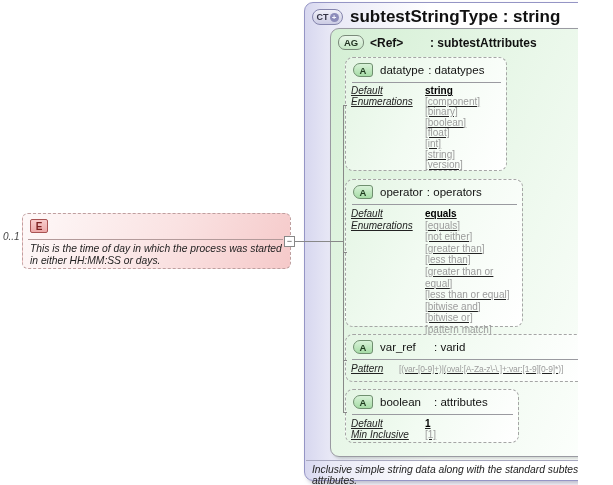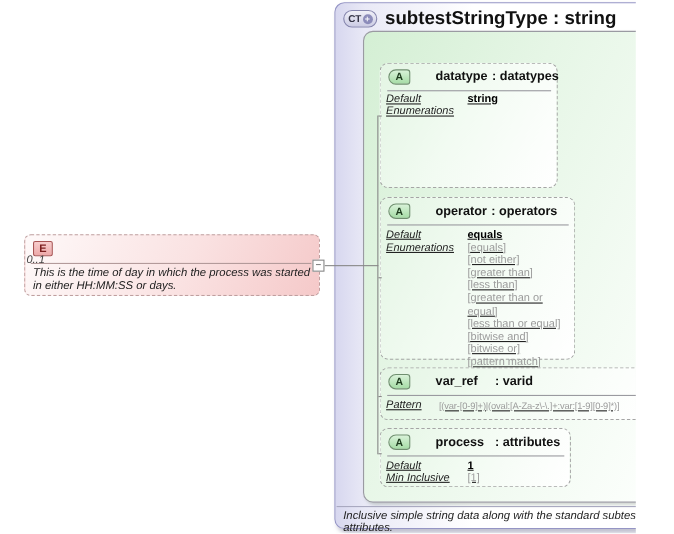--- a/index.html
+++ b/index.html
@@ -35,21 +35,21 @@
   
   .attr-box{border:1px dashed #a5a5a5;border-radius:8px;
     background:linear-gradient(115deg,#e4f5e4 0%,#f2fbf2 45%,#ffffff 100%);}
   #attr-datatype{left:345px;top:57px;width:160px;height:112px;}
   #attr-operator{left:345px;top:179px;width:176px;height:146px;}
   #attr-varref  {left:345px;top:334px;width:241px;height:46px;}
   #attr-version {left:345px;top:389px;width:172px;height:52px;}
   .attr-header{position:absolute;left:7px;top:5px;display:flex;align-items:center;gap:7px;}
   .a-badge{width:20px;height:14px;border:1px solid #6f8f6f;border-radius:7px 3px 3px 7px;
     background:linear-gradient(#d8f2d8,#a6dca6);color:#1d3a1d;font-size:9.5px;}
-  .attr-title{font-size:11.5px;font-weight:bold;color:#111;white-space:nowrap;margin-left:16px;}
+  .attr-title{font-size:11.5px;font-weight:normal;color:#111;white-space:nowrap;}
   .attr-name-pad{display:inline-block;min-width:50px;}
   .attr-type{margin-left:4px;}
   .attr-sep{position:absolute;left:6px;right:5px;top:24px;border-top:1px solid #9a9aa0;}
   .facets{position:absolute;left:5px;right:3px;top:28px;font-size:10px;color:#222;}
   .facet{display:flex;align-items:flex-start;text-decoration:underline;}
   .flabel{width:74px;font-style:italic;flex:0 0 auto;color:#222;}
   .flabel-narrow{width:48px;}
   .fvals{flex:1;}
   .fvals div{color:#9c9c9c;}
   .fval-bold{font-weight:bold;color:#000 !important;}
@@ -65,21 +65,21 @@
   
   .e-box{left:22px;top:213px;width:267px;height:54px;
     border:1px dashed #bf9f9f;border-radius:6px;
     background:linear-gradient(115deg,#fef9f9 0%,#fae2e2 55%,#f5c9c9 100%);}
   .e-header{left:30px;top:219px;display:flex;align-items:center;gap:7px;}
   .e-badge{width:18px;height:14px;border:1px solid #a85454;border-radius:2px;
     background:linear-gradient(#f8cccc,#eda9a9);color:#7c1f1f;font-size:10px;}
   .e-sep{left:28px;top:239px;width:255px;border-top:1px solid #b39a9a;}
   .e-desc{left:30px;top:243px;width:254px;font-size:10.3px;font-style:italic;
     color:#222;line-height:11.5px;}
-  .multiplicity{left:3px;top:231px;font-size:10px;font-style:italic;color:#444;margin-left:21px;}
+  .multiplicity{left:3px;top:231px;font-size:10px;font-style:italic;color:#444;}
 
   
   .wire{background:#888;}
   .wire-h1{left:295px;top:241px;width:49px;height:1px;}
   .wire-trunk{left:343px;top:105px;width:1px;height:308px;}
   .wire-s1{left:344px;top:105px;width:3px;height:1px;}
   .wire-s2{left:344px;top:252px;width:3px;height:1px;}
   .wire-s3{left:344px;top:360px;width:3px;height:1px;}
   .wire-s4{left:344px;top:412px;width:3px;height:1px;}
   .collapse-box{left:284px;top:236px;width:11px;height:11px;border:1px solid #888;
@@ -94,36 +94,50 @@
   <div class="abs ct-box"></div>
   <div class="abs ct-header">
     <span class="badge ct-badge">
       <span>CT</span>
       <span class="ct-plus">+</span>
     </span>
     <span class="box-title">subtestStringType : string</span>
   </div>
 
   <div class="abs ag-box"></div>
+  <div class="abs ag-header">
+    <span class="badge ag-badge">AG</span>
+    <span class="ag-name">&lt;Ref&gt;</span>
+    <span class="ag-type">: subtestAttributes</span>
+  </div>
 
   <div class="abs attr-box" id="attr-datatype">
     <div class="attr-header">
       <span class="badge a-badge">A</span>
       <span class="attr-title"><span>datatype</span><span class="attr-type">: datatypes</span></span>
     </div>
     <div class="attr-sep"></div>
     <div class="facets lh-tight">
       <div class="facet">
         <span class="flabel">Default</span>
         <span class="fvals">
             <div class="fval-bold">string</div>
           </span>
       </div>
       <div class="facet">
         <span class="flabel">Enumerations</span>
+        <span class="fvals">
+            <div>[component]</div>
+            <div>[binary]</div>
+            <div>[boolean]</div>
+            <div>[float]</div>
+            <div>[int]</div>
+            <div>[string]</div>
+            <div>[version]</div>
+          </span>
       </div>
     </div>
   </div>
 
   <div class="abs attr-box" id="attr-operator">
     <div class="attr-header">
       <span class="badge a-badge">A</span>
       <span class="attr-title"><span>operator</span><span class="attr-type">: operators</span></span>
     </div>
     <div class="attr-sep"></div>
@@ -163,21 +177,21 @@
         <span class="fvals">
             <div class="pattern-val">[(var-[0-9]+)|(oval:[A-Za-z\-\.]+:var:[1-9][0-9]*)]</div>
           </span>
       </div>
     </div>
   </div>
 
   <div class="abs attr-box" id="attr-version">
     <div class="attr-header">
       <span class="badge a-badge">A</span>
-      <span class="attr-title"><span class="attr-name-pad">process</span><span class="attr-type">: attributes</span></span>
+      <span class="attr-title"><span class="attr-name-pad">boolean</span><span class="attr-type">: attributes</span></span>
     </div>
     <div class="attr-sep"></div>
     <div class="facets lh-std">
       <div class="facet">
         <span class="flabel">Default</span>
         <span class="fvals">
             <div class="fval-bold">1</div>
           </span>
       </div>
       <div class="facet">

